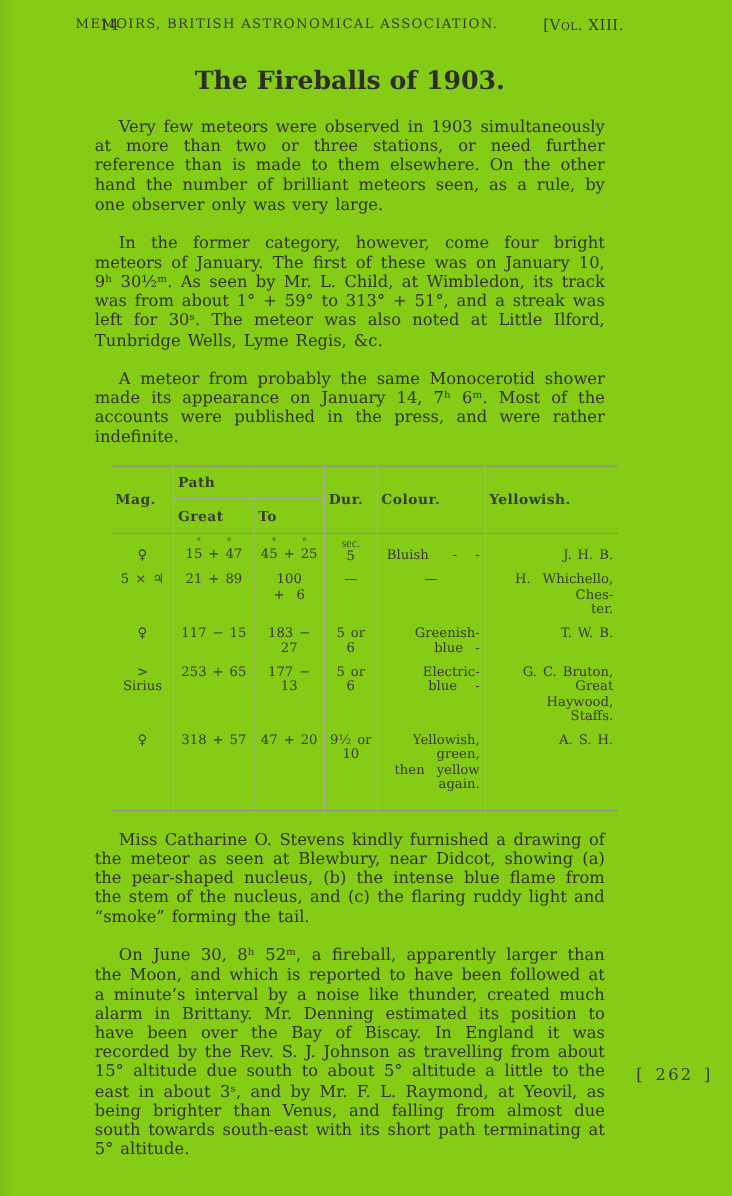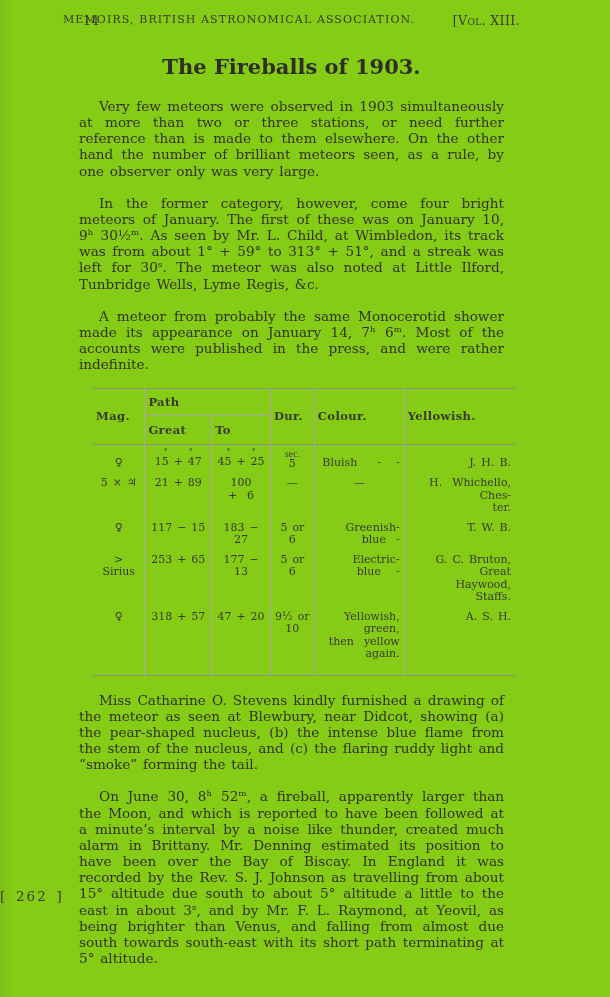--- a/index.html
+++ b/index.html
@@ -72,21 +72,21 @@
   td.c-colour.center{text-align:center;padding-left:4px;}
   td.c-obs{text-align:right;padding-left:7px;}
   col.w-mag{width:52px;}col.w-from{width:67px;}col.w-to{width:59px;}
   col.w-dur{width:44px;}col.w-colour{width:89px;}col.w-obs{width:111px;}
   .marks{font-size:8.5px;line-height:7px;text-align:center;color:#4a4842;}
   td .val{display:block;}
   td.c-dur .marks{font-size:10px;line-height:9px;font-family:Liberation Serif, serif;}
   
   .folio{
     position:absolute;top:888px;left:0;width:594px;
-    text-align:left;font-size:13.5px;letter-spacing:2px;color:#3b3933;
+    text-align:right;font-size:13.5px;letter-spacing:2px;color:#3b3933;
   }
 </style>
 </head>
 <body>
 
 <div class="page">
 
   <div class="runhead">
     <span class="pagenum">14</span>
     <span class="headtitle">MEMOIRS, BRITISH ASTRONOMICAL ASSOCIATION.</span>

